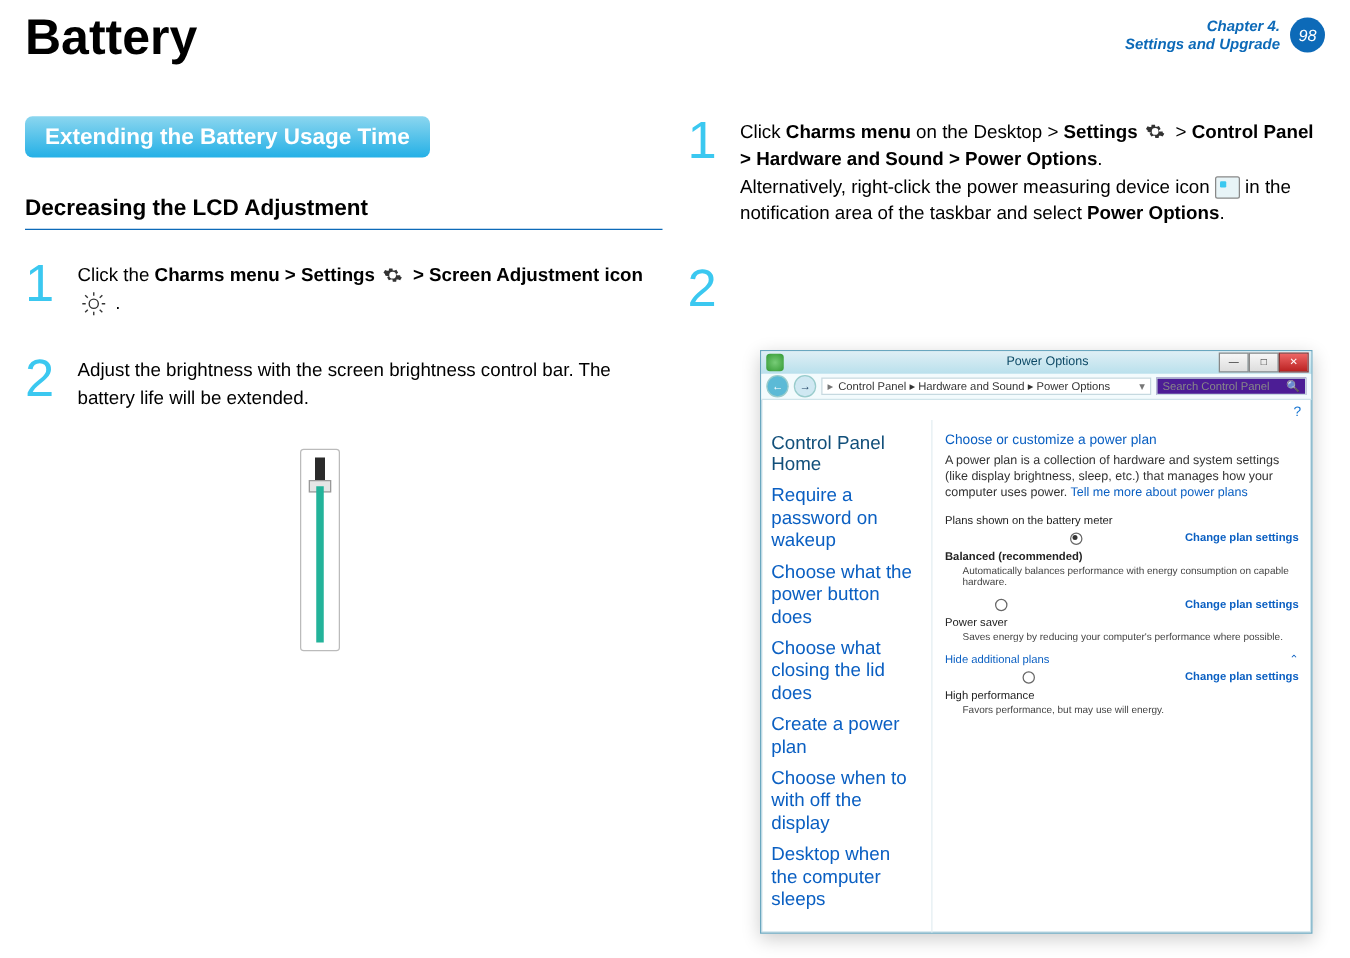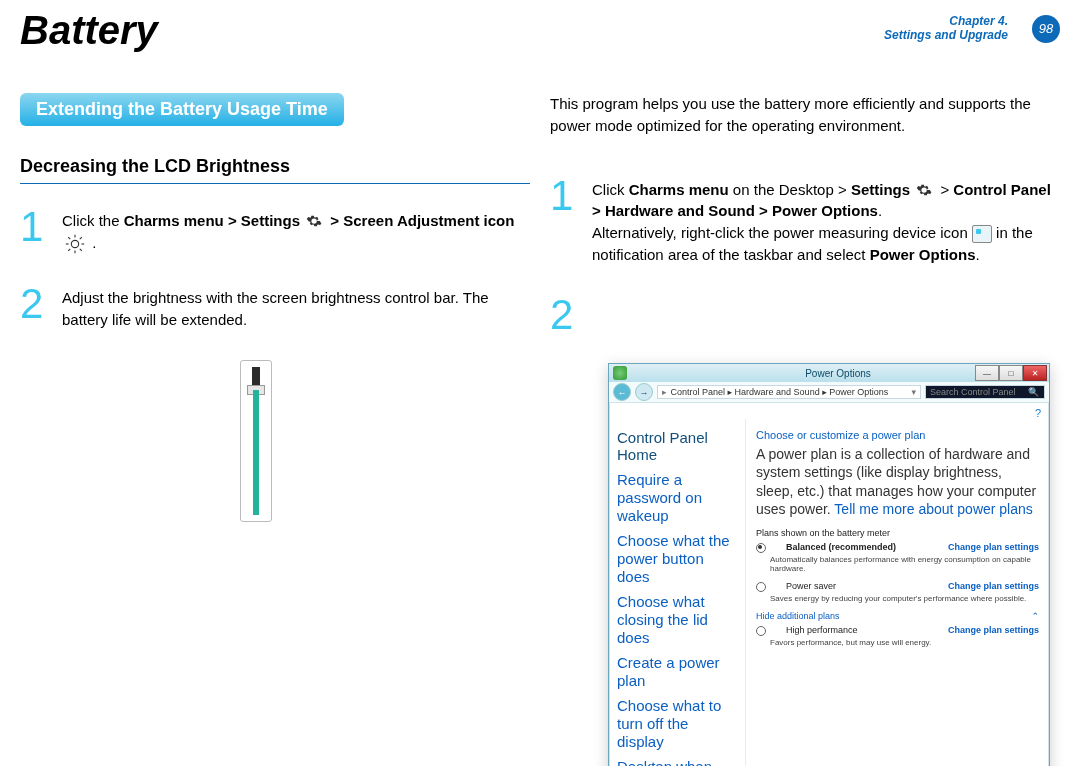--- a/index.html
+++ b/index.html
@@ -15,26 +15,25 @@
   }
   .header {
     display: flex;
     justify-content: space-between;
     align-items: flex-start;
     padding: 8px 20px 0 20px;
   }
   .title {
     font-size: 40px;
     font-weight: 700;
-    font-style: italic;
   }
   .chapter-block {
     display: flex;
-    align-items: flex-end;
-    gap: 24px;
+    align-items: flex-start;
+    gap: 8px;
     padding-top: 6px;
   }
   .chapter-text {
     text-align: right;
     color: #0d6ab8;
     font-size: 12px;
     font-weight: 700;
     line-height: 1.2;
     font-style: italic;
   }
@@ -222,21 +221,21 @@
     background: #fff;
     padding: 1px 4px;
     font-size: 9px;
     color: #333;
     display:flex; align-items:center;
     gap:4px;
   }
   .search {
     width: 110px;
     border: 1px solid #c6d9e0;
-    background: #0f172a;
+    background: #4c1d95;
     padding: 1px 4px;
     font-size: 9px;
     color: #888;
     display:flex;justify-content:space-between;align-items:center;
   }
   .win-body {
     display: flex;
   }
   .win-side {
     width: 120px;
@@ -244,29 +243,29 @@
     font-size: 15px;
     border-right: 1px solid #e3eef2;
   }
   .side-head { color:#114f7a; margin-bottom:8px; }
   .side-link { color:#0a5fc2; margin-bottom:7px; line-height:1.2; display:block; }
   .win-main {
     flex:1;
     padding: 10px 10px;
   }
   .main-head { color:#0a5fc2; font-size:11px; margin-bottom:4px; }
-  .main-sub { font-size:14px; color:#333; line-height:1.3; margin-bottom:10px; }
+  .main-sub { font-size:10px; color:#333; line-height:1.3; margin-bottom:10px; }
   .main-sub a { color:#0a5fc2; }
   .plan-section-label { font-size:9px; margin:6px 0 4px; }
   .plan-row {
     display:flex; justify-content:space-between; align-items:flex-start;
     margin: 2px 0 2px 0;
     font-size:9px;
   }
-  .plan-left { display:flex; align-items:flex-start; gap:20px; }
+  .plan-left { display:flex; align-items:flex-end; gap:4px;flex-direction:column; }
   .radio {
     width:8px;height:8px;border:1px solid #666;border-radius:50%;
     margin-top:1px;
     position:relative;
   }
   .radio.sel::after{
     content:"";position:absolute;left:1px;top:1px;width:4px;height:4px;border-radius:50%;background:#333;
   }
   .plan-link{ color:#0a5fc2;font-weight:bold; }
   .plan-desc { font-size:8px; color:#444; margin:0 0 8px 14px; }
@@ -286,21 +285,21 @@
       <div>Settings and Upgrade</div>
     </div>
     <div class="page-badge">98</div>
   </div>
 </div>
 
 <div class="columns">
 
   <div class="col">
     <div class="section-lozenge">Extending the Battery Usage Time</div>
-    <h3 class="sub">Decreasing the LCD Brightness</h3>
+    <h3 class="sub">Decreasing the LCD Adjustment</h3>
 
     <div class="step">
       <div class="step-num">1</div>
       <div class="step-body">
         <span>Click the </span><b>Charms menu &gt; Settings </b>
         <span class="inline-icon">
           <svg class="gear" viewBox="0 0 24 24">
               <path fill="#333" d="M12 8a4 4 0 1 0 0 8 4 4 0 0 0 0-8zm9 4a7 7 0 0 1-.1 1.2l2 1.5-2 3.4-2.3-.9a7 7 0 0 1-2 .1l-.4 2.5h-4l-.4-2.5a7 7 0 0 1-2-.1l-2.3.9-2-3.4 2-1.5A7 7 0 0 1 3 12a7 7 0 0 1 .1-1.2l-2-1.5 2-3.4 2.3.9a7 7 0 0 1 2-.1L7.8 4h4l.4 2.5a7 7 0 0 1 2 .1l2.3-.9 2 3.4-2 1.5c.1.4.1.8.1 1.4z" transform="scale(0.9)"></path>
             </svg>
         </span>
@@ -330,21 +329,20 @@
     </div>
 
     <div class="slider-figure">
       <div class="slider-black"></div>
       <div class="slider-thumb"></div>
       <div class="slider-track"></div>
     </div>
   </div>
 
   <div class="col">
-    <div class="body-text">This program helps you use the battery more efficiently and supports the power mode optimized for the operating environment.</div>
 
     <div class="step">
       <div class="step-num">1</div>
       <div class="step-body">
         <span>Click </span><b>Charms menu</b><span> on the Desktop &gt; </span><b>Settings </b>
         <span class="inline-icon">
           <svg class="gear" viewBox="0 0 24 24">
               <path fill="#333" d="M12 8a4 4 0 1 0 0 8 4 4 0 0 0 0-8zm9 4a7 7 0 0 1-.1 1.2l2 1.5-2 3.4-2.3-.9a7 7 0 0 1-2 .1l-.4 2.5h-4l-.4-2.5a7 7 0 0 1-2-.1l-2.3.9-2-3.4 2-1.5A7 7 0 0 1 3 12a7 7 0 0 1 .1-1.2l-2-1.5 2-3.4 2.3.9a7 7 0 0 1 2-.1L7.8 4h4l.4 2.5a7 7 0 0 1 2 .1l2.3-.9 2 3.4-2 1.5c.1.4.1.8.1 1.4z" transform="scale(0.9)"></path>
             </svg>
         </span><span> &gt; </span>
@@ -384,21 +382,21 @@
         </div>
       </div>
       <div class="help-q">?</div>
       <div class="win-body">
         <div class="win-side">
           <div class="side-head">Control Panel Home</div>
           <span class="side-link">Require a password on wakeup</span>
           <span class="side-link">Choose what the power button does</span>
           <span class="side-link">Choose what closing the lid does</span>
           <span class="side-link">Create a power plan</span>
-          <span class="side-link">Choose what to turn off the display</span>
+          <span class="side-link">Choose when to with off the display</span>
           <span class="side-link">Desktop when the computer sleeps</span>
         </div>
         <div class="win-main">
           <div class="main-head">Choose or customize a power plan</div>
           <div class="main-sub">
             <span>A power plan is a collection of hardware and system settings (like display brightness, sleep, etc.) that manages how your computer uses power. </span><a>Tell me more about power plans</a>
           </div>
           <div class="plan-section-label">Plans shown on the battery meter</div>
 
           <div class="plan-row">

